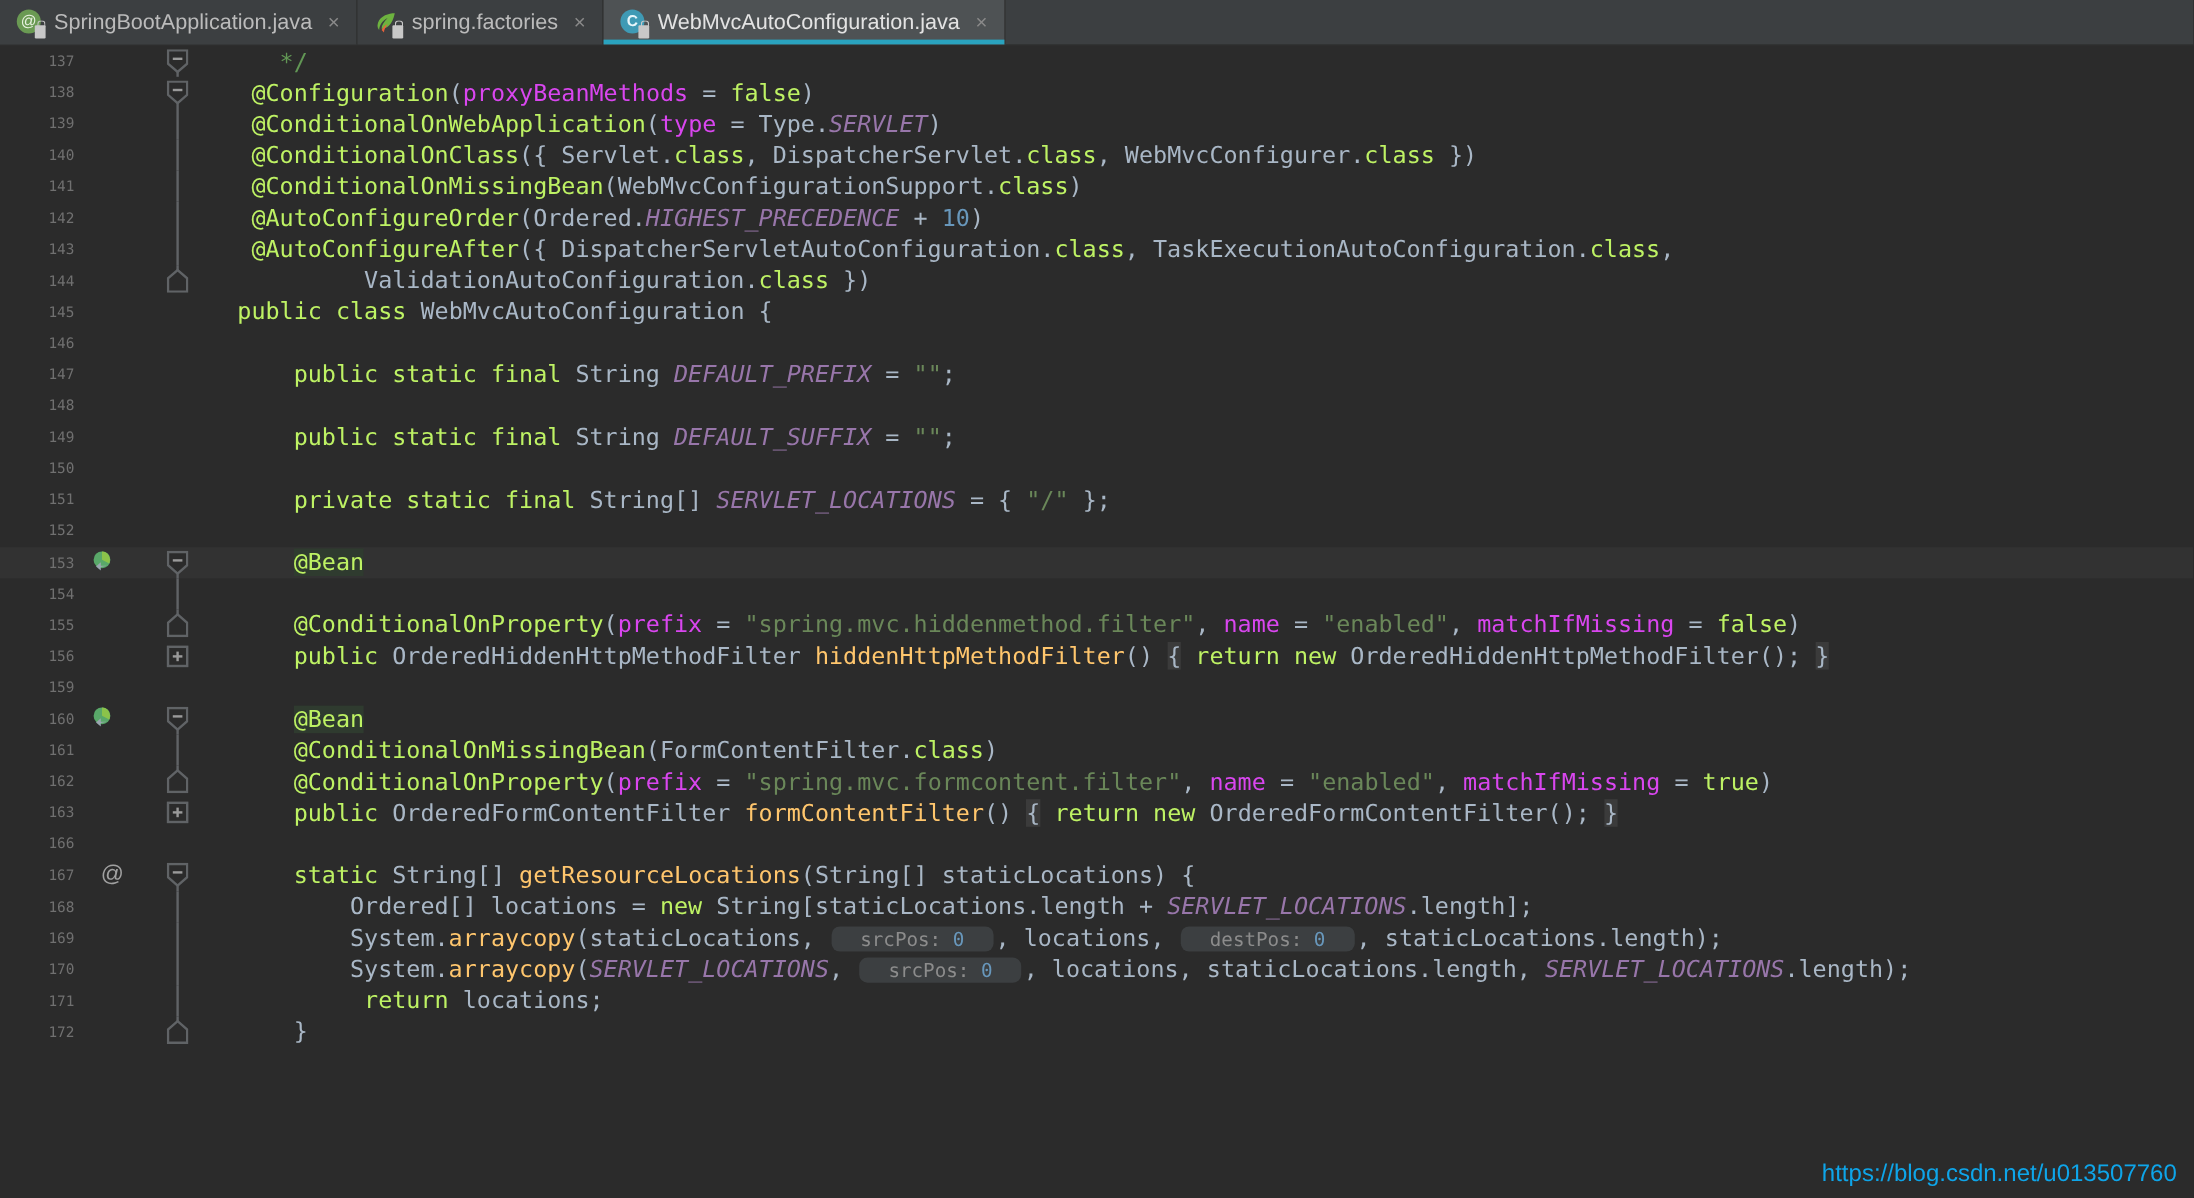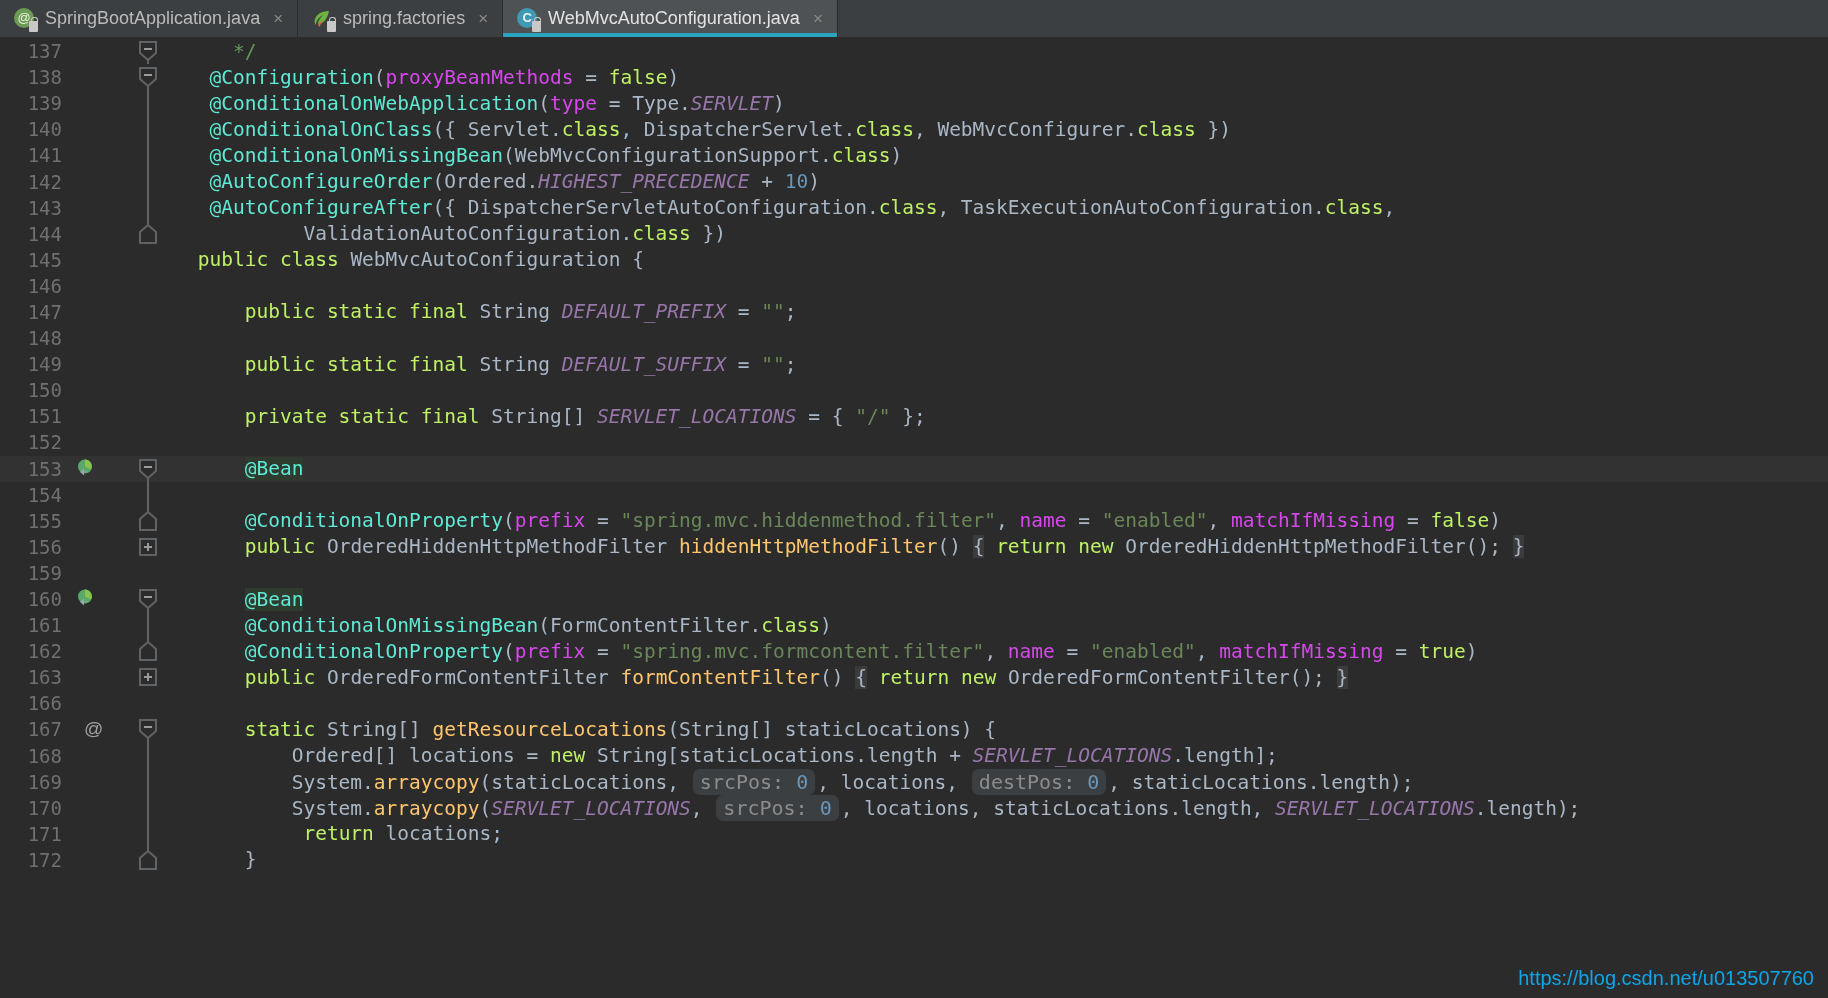--- a/index.html
+++ b/index.html
@@ -64,50 +64,50 @@
     position:relative; height:960px; background:#2b2b2b;
     overflow:hidden;
   }
   .row{
     height:26.1px; display:flex; align-items:center;
     position:relative; white-space:pre;
   }
   .row.hl{ background:#323232; }
   .lnum{
     width:62px; text-align:right; flex:none;
-    color:#707070; font-size:19px;
+    color:#707070; font-size:12px;
     font-family:"DejaVu Sans Mono", monospace;
   }
   .gutter{
     width:61px; flex:none; position:relative; height:100%;
   }
   .fold{
     width:56px; flex:none; position:relative; height:100%;
   }
   .code{
     font-size:19.5px; color:#a9b7c6; letter-spacing:0;
     font-family:"DejaVu Sans Mono", monospace;
     padding-left:7px;
   }
 
   
-  .ann{ color:#5eead4; }
+  .ann{ color:#bef264; }
   .kw { color:#bef264; }
   .str{ color:#6a8759; }
   .num{ color:#6897bb; }
   .cst{ color:#9876aa; font-style:italic; }
   .mth{ color:#ffc66d; }
   .cmt{ color:#629755; }
   .typ{ color:#a9b7c6; }
   .par{ color:#d946ef; }
   .beanhl{ background:#2f3b2f; }
   .bracehl{ background:#3b3b3b; }
   .hint{
     background:#3c3f41; color:#8c8c8c; border-radius:7px;
-    padding:1px 7px; font-size:20px; margin:0 2px;
+    padding:1px 24px; font-size:16px; margin:0 2px;
     font-family:"DejaVu Sans Mono", monospace;
   }
   .hint .num{ color:#6897bb; }
 
   
   .bean-ico{
     position:absolute; left:14px; top:50%;
     transform:translateY(-50%); width:21px; height:21px;
   }
   .at-glyph{

